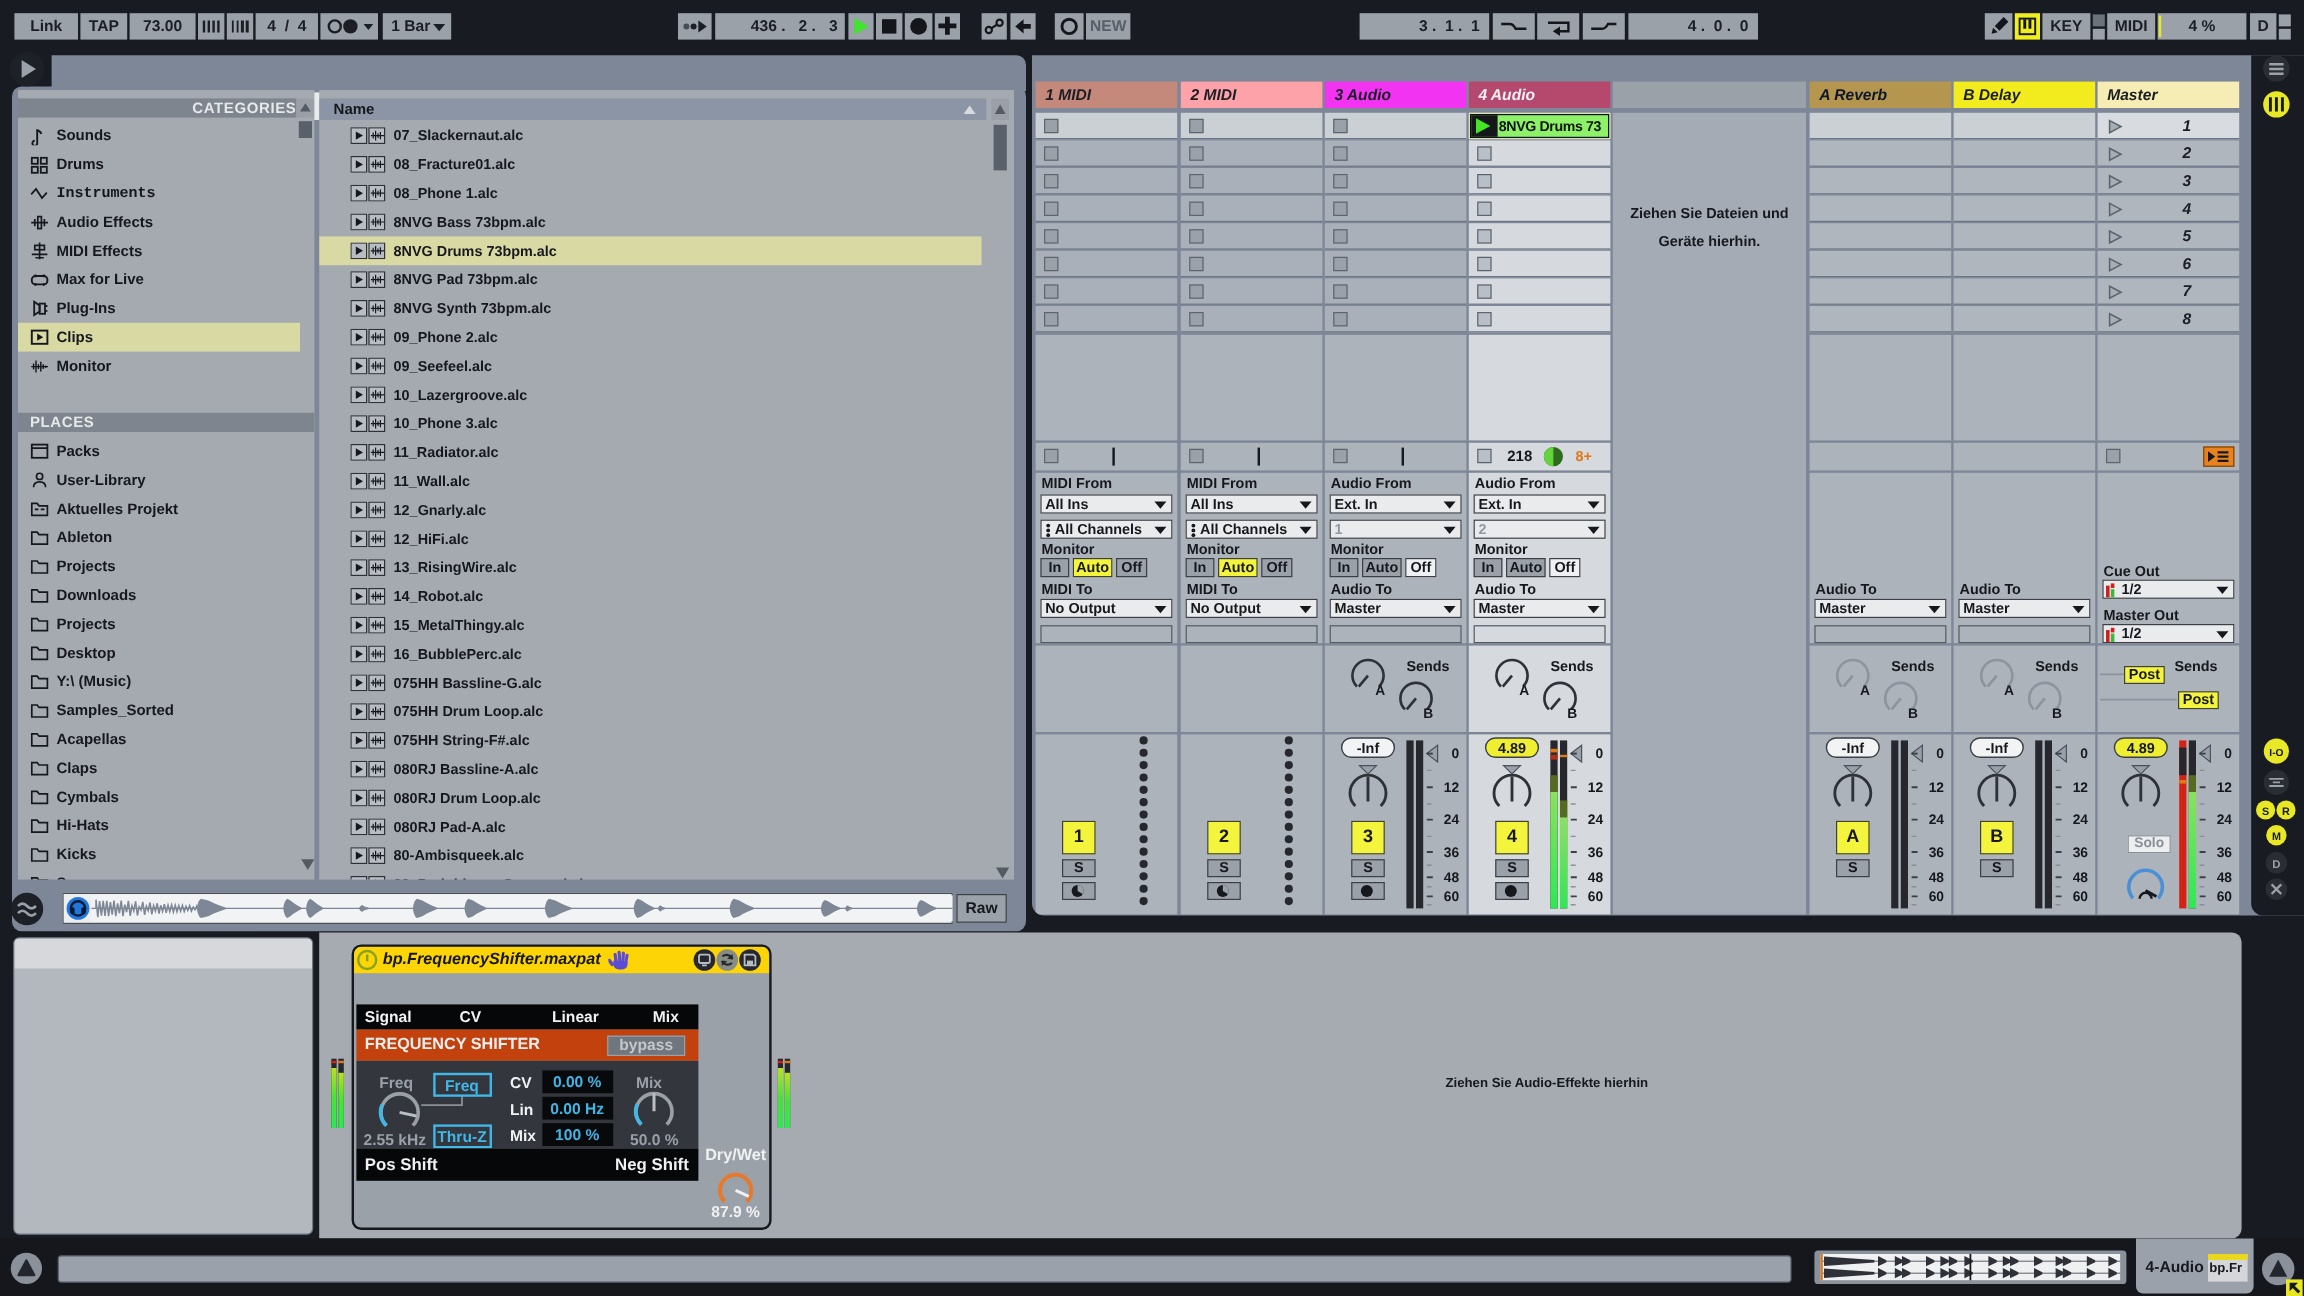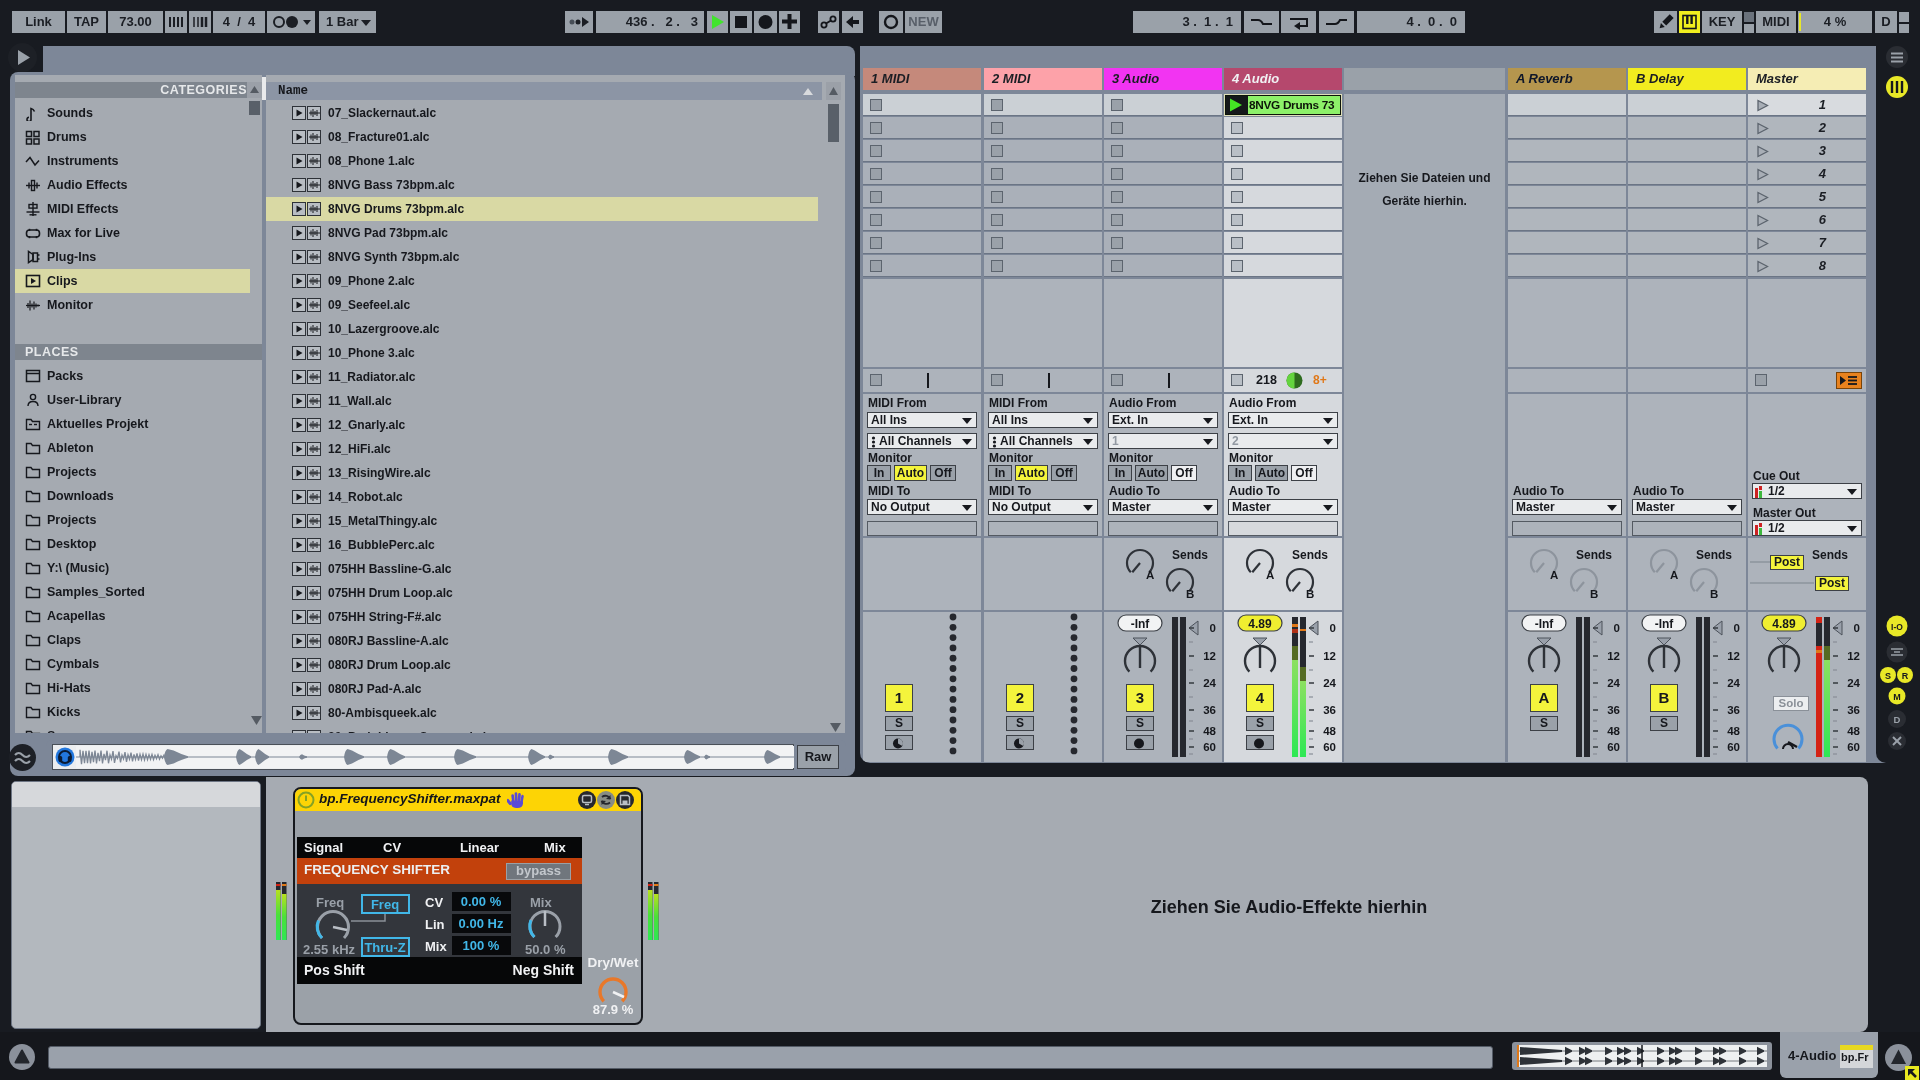--- a/index.html
+++ b/index.html
@@ -162,21 +162,21 @@
               <rect x="1.5" y="10" width="5" height="5"></rect>
               <rect x="9" y="10" width="5" height="5"></rect>
             </g>
           </svg>
           <span style="position:absolute;left:32px;">Drums</span>
         </div>
         <div class="sideitem" style="top:74px;">
           <svg style="position:absolute;left:10px;top:4px;" width="16" height="16">
             <path d="M1 9 L5 4.5 L10 12 L14 7.5" stroke="#16181d" stroke-width="1.5" fill="none"></path>
           </svg>
-          <span style="position:absolute;left:32px;">Instruments</span>
+          <span style="position:absolute;left:32px;font-family:Liberation Mono, monospace;">Instruments</span>
         </div>
         <div class="sideitem" style="top:98px;">
           <svg style="position:absolute;left:10px;top:4px;" width="16" height="16">
             <g stroke="#16181d" stroke-width="1.4" fill="none">
               <line x1="1" y1="8.5" x2="15" y2="8.5"></line>
               <line x1="4" y1="5.5" x2="4" y2="11.5"></line>
               <rect x="6.5" y="3.5" width="3" height="10"></rect>
               <line x1="12" y1="5.5" x2="12" y2="11.5"></line>
             </g>
           </svg>
@@ -341,21 +341,21 @@
         <div class="sideitem" style="top:649px;">
           <svg style="position:absolute;left:10px;top:4px;" width="16" height="16">
             <path d="M1.5 13.5 L1.5 3.5 L6 3.5 L7.5 5.5 L14.5 5.5 L14.5 13.5 Z" stroke="#16181d" stroke-width="1.4" fill="none"></path>
           </svg>
           <span style="position:absolute;left:32px;">Snares</span>
         </div>
       </div>
 </div>
 
 <div class="abs" style="left:266px;top:75px;width:579px;height:658px;background:#a5aab1;overflow:hidden;">
-  <div class="abs" style="left:0;top:7px;width:556px;height:18px;background:#8c95a5;color:#16181d;font-weight:bold;font-size:12.5px;line-height:18px;padding-left:12px;font-family:Liberation Mono, monospace;">Name
+  <div class="abs" style="left:0;top:7px;width:556px;height:18px;background:#8c95a5;color:#16181d;font-weight:bold;font-size:12.5px;line-height:18px;padding-left:12px;">Name
     <svg class="abs" style="right:8px;top:5px;" width="12" height="9">
           <path d="M1 8 L11 8 L6 1 Z" fill="#d8dadd"></path>
         </svg>
   </div>
   <svg class="abs" style="left:560px;top:7px;" width="15" height="120">
         <rect x="0" y="0" width="15" height="18" fill="#9ba0a8"></rect>
         <path d="M3 13 L12 13 L7.5 5 Z" fill="#555b63"></path>
         <rect x="2" y="22" width="11" height="38" fill="#596069"></rect>
       </svg>
   <svg class="abs" style="left:562px;top:645px;" width="15" height="14">
@@ -1401,21 +1401,21 @@
       <circle cx="21" cy="673" r="9" fill="#2a2d33"></circle>
       <text x="21" y="677" font-size="9.5" font-weight="bold" fill="#9aa1a9" text-anchor="middle" font-family="Liberation Sans">D</text>
       <circle cx="21" cy="695" r="9" fill="#2a2d33"></circle>
       <g stroke="#9aa1a9" stroke-width="2">
         <line x1="17" y1="691" x2="25" y2="699"></line>
         <line x1="25" y1="691" x2="17" y2="699"></line>
       </g>
     </svg>
 
 <div id="devarea" class="abs" style="left:266px;top:777px;width:1602px;height:255px;background:#a6abb2;border-radius:0 8px 8px 0;">
-  <div class="abs" style="left:748px;top:120px;width:550px;text-align:center;font-size:18px;font-weight:bold;color:#16181d;">Ziehen Sie Audio-Effekte hierhin</div>
+  <div class="abs" style="left:748px;top:120px;width:550px;text-align:center;font-size:11px;font-weight:bold;color:#16181d;">Ziehen Sie Audio-Effekte hierhin</div>
 
   <svg class="abs" style="left:10px;top:105px;" width="11" height="58">
         <rect x="0" y="0" width="4.5" height="58" fill="#26282e"></rect>
         <rect x="6" y="0" width="4.5" height="58" fill="#26282e"></rect>
         <rect x="0" y="8" width="4.5" height="50" fill="url(#gdev)"></rect>
         <rect x="6" y="12" width="4.5" height="46" fill="url(#gdev)"></rect>
         <rect x="0" y="2" width="4.5" height="2" fill="#d42315"></rect>
         <rect x="6" y="2" width="4.5" height="2" fill="#e07818"></rect>
         <defs>
           <linearGradient id="gdev" x1="0" y1="0" x2="0" y2="1">

